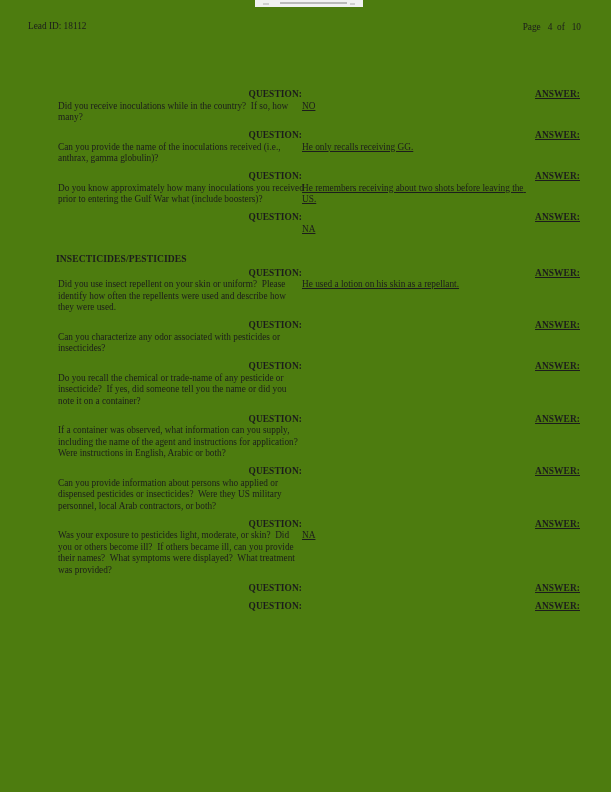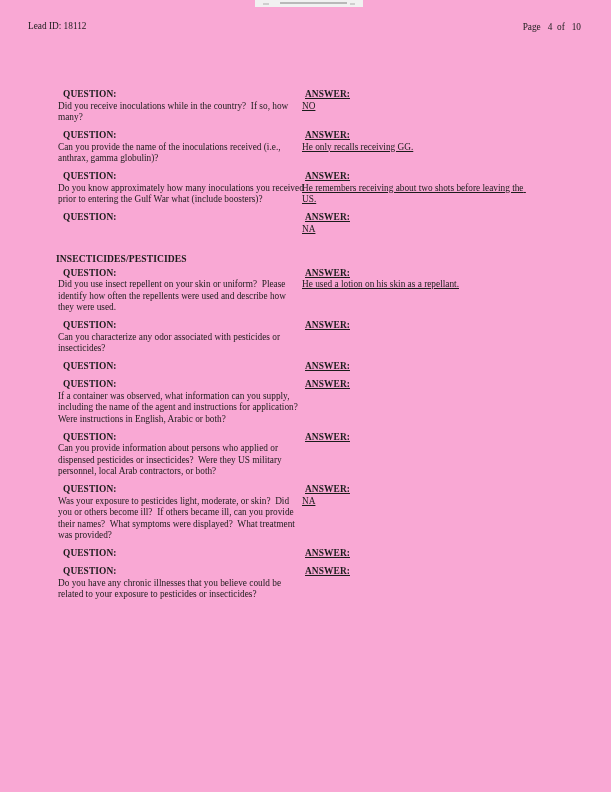--- a/index.html
+++ b/index.html
@@ -1,21 +1,21 @@
 <!DOCTYPE html>
 <html><head>
 <meta charset="utf-8">
 <style>
   html, body { margin: 0; padding: 0; background: #888; }
   .page {
     position: relative;
     width: 611px;
     height: 792px;
     margin: 0 auto;
-    background: #f9a8d4;
+    background: #4d7c0f;
     font-family: "Liberation Serif", "DejaVu Serif", serif;
     color: #1c1c1c;
     overflow: hidden;
   }
 
   
   .artifact-band { position: absolute; left: 255px; top: 0; width: 108px; height: 7px; background: #f1f1f1; }
   .artifact-line { position: absolute; left: 280px; top: 2px; width: 67px; height: 2px; background: #b9b9b9; }
   .artifact-dot-l { position: absolute; left: 263px; top: 3px; width: 6px; height: 1.5px; background: #cfcfcf; }
   .artifact-dot-r { position: absolute; left: 350px; top: 3px; width: 5px; height: 1.5px; background: #cfcfcf; }
@@ -33,20 +33,21 @@
     position: absolute; left: 58px; top: 89px; width: 522px;
   }
 
   .qa { display: flex; margin-bottom: 6.5px; }
   .q-col { width: 244px; flex: none; box-sizing: border-box; }
   .a-col { flex: 1; min-width: 0; text-decoration: underline; }
 
   .q-label, .a-label {
     font-weight: 700; font-size: 9.4px; line-height: 11.5px;
     letter-spacing: 0.1px;
+    text-align: right;
   }
   .q-label { padding-left: 5px; }
   .a-label { padding-left: 3px; }
 
   .q-text, .a-text {
     font-size: 9.3px; line-height: 11.5px; white-space: pre-wrap;
   }
   .q-text { width: 246px; }
   .a-text { max-width: 232px; }
 
@@ -133,20 +134,21 @@
       </div>
       <div class="a-col">
         <div class="a-label">ANSWER:</div>
         <div class="a-text"></div>
       </div>
     </div>
 
     <div class="qa">
       <div class="q-col">
         <div class="q-label">QUESTION:</div>
+        <div class="q-text">Do you recall the chemical or trade-name of any pesticide or insecticide?  If yes, did someone tell you the name or did you note it on a container?</div>
       </div>
       <div class="a-col">
         <div class="a-label">ANSWER:</div>
         <div class="a-text"></div>
       </div>
     </div>
 
     <div class="qa">
       <div class="q-col">
         <div class="q-label">QUESTION:</div>
@@ -186,21 +188,20 @@
       </div>
       <div class="a-col">
         <div class="a-label">ANSWER:</div>
         <div class="a-text"></div>
       </div>
     </div>
 
     <div class="qa">
       <div class="q-col">
         <div class="q-label">QUESTION:</div>
-        <div class="q-text">Do you have any chronic illnesses that you believe could be related to your exposure to pesticides or insecticides?</div>
       </div>
       <div class="a-col">
         <div class="a-label">ANSWER:</div>
         <div class="a-text"></div>
       </div>
     </div>
 
   </div>
 </div>
 

